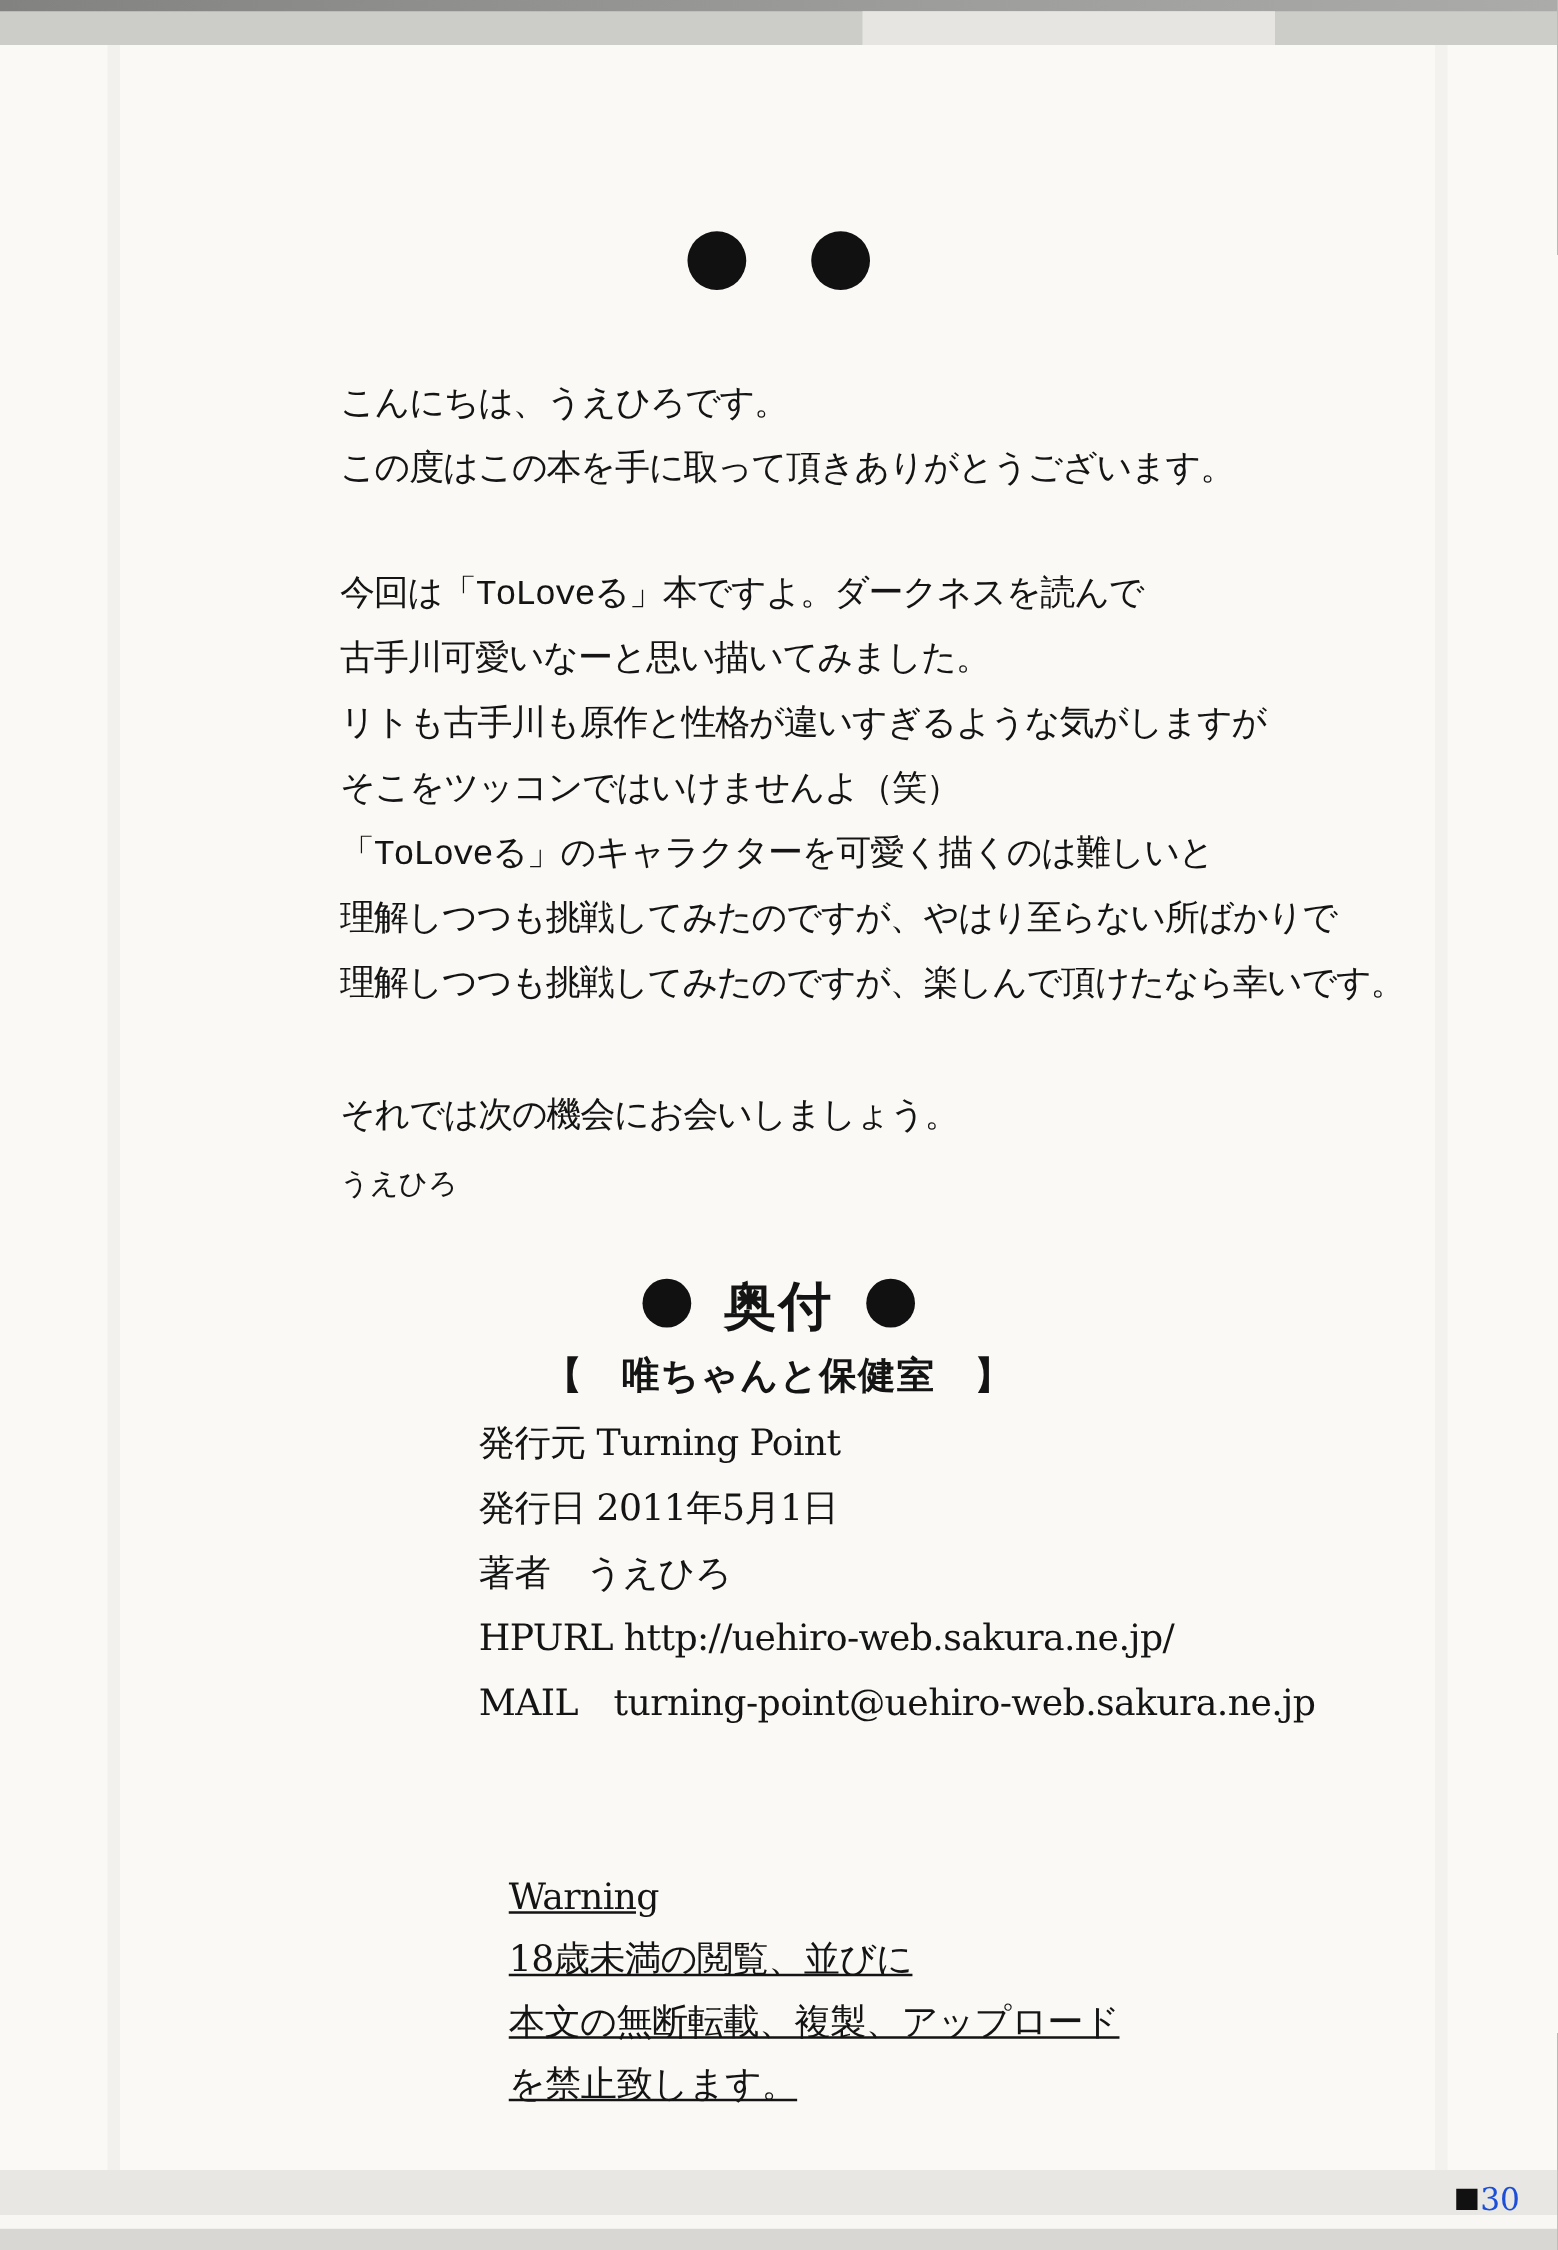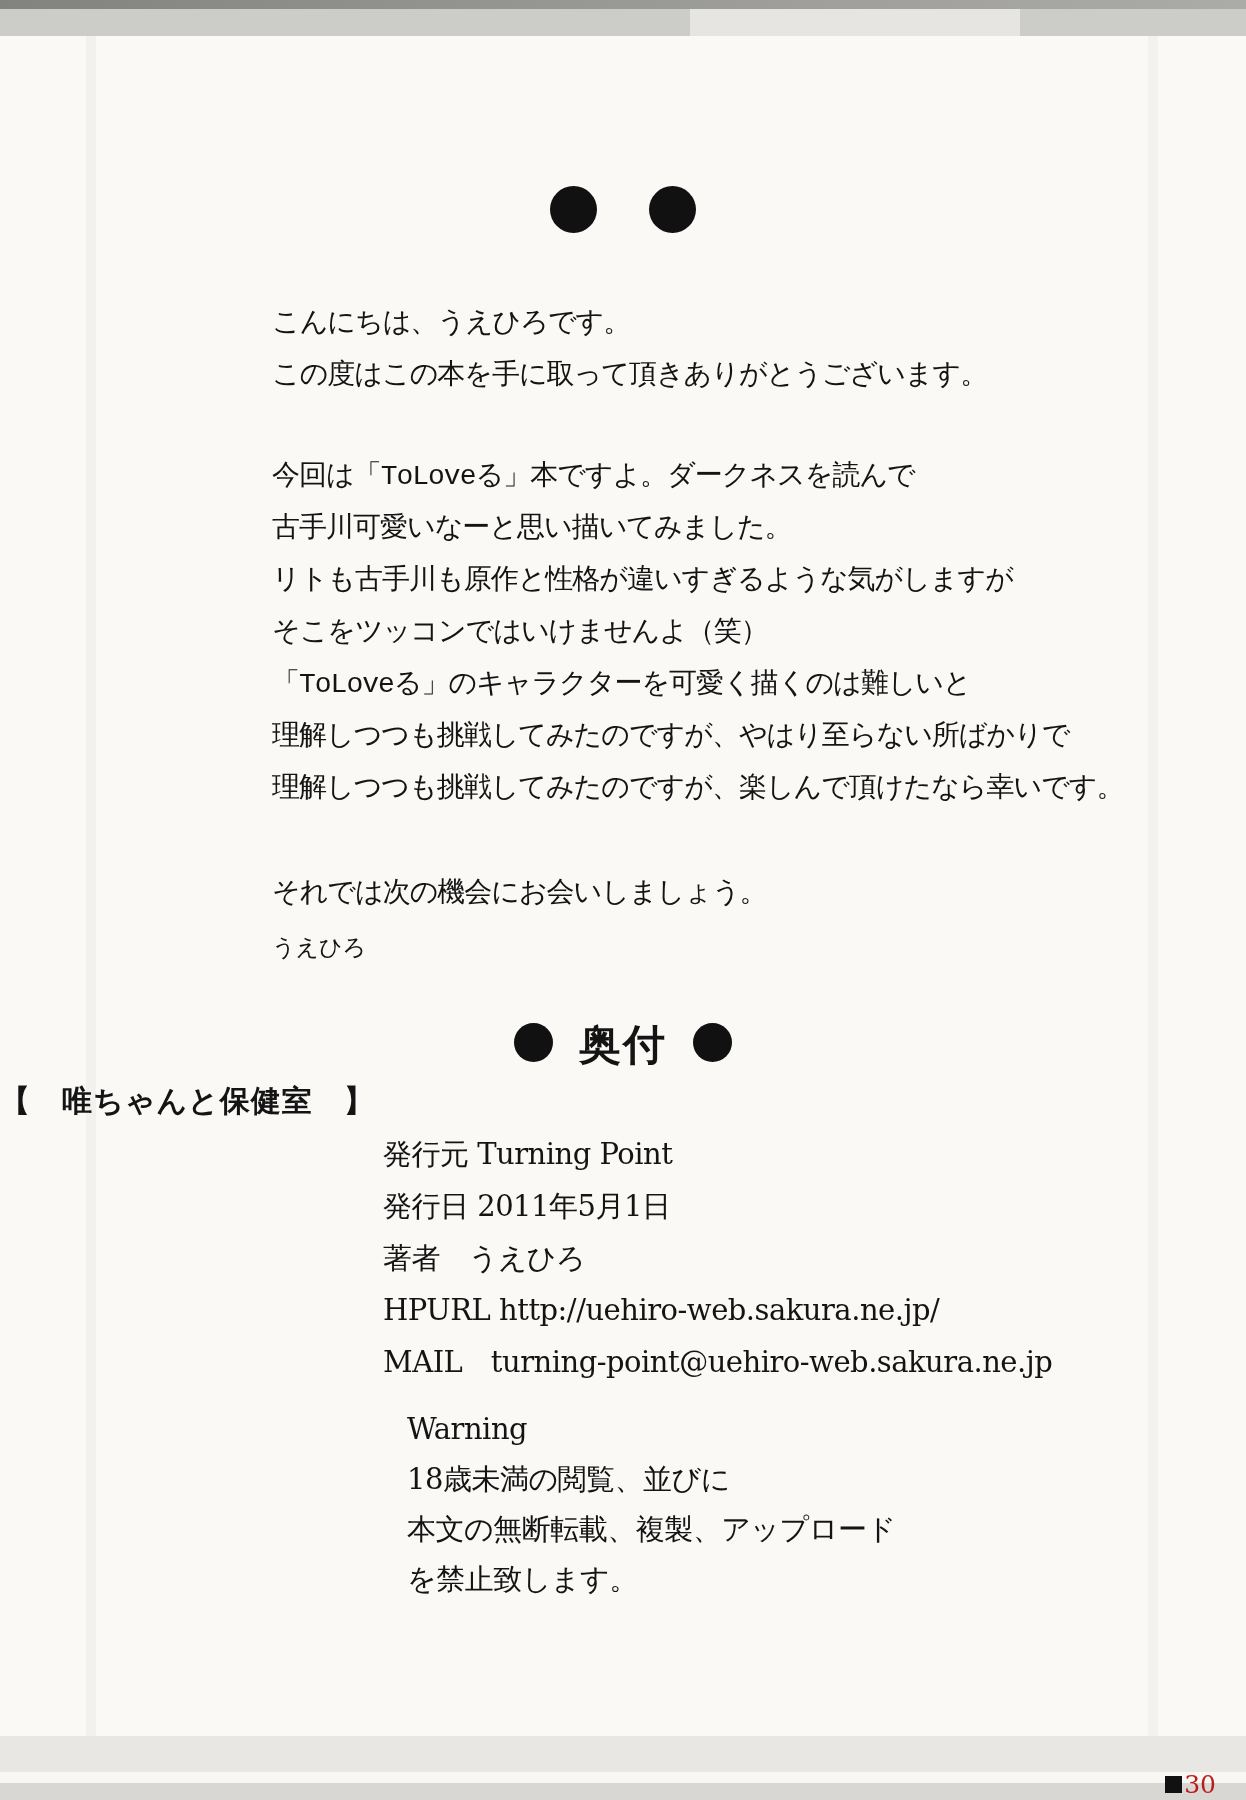--- a/index.html
+++ b/index.html
@@ -67,39 +67,40 @@
   .closing { top: 866px; }
   .signature {
     position: absolute; left: 272px; top: 921px; width: 736px;
     font-size: 23px; line-height: 52px; letter-spacing: 0px;
     text-align: left; white-space: nowrap;
   }
 
   
   .book-title {
     position: absolute; top: 1082px; left: 0; width: 100%;
-    font-size: 30px; line-height: 38px;
+    text-align: center; font-size: 30px; line-height: 38px;
     font-weight: bold; letter-spacing: 1px; white-space: nowrap;
   }
   .colophon-list {
     position: absolute; left: 383px; top: 1128px;
     font-size: 29px; line-height: 52px; letter-spacing: -0.5px;
     white-space: nowrap;
   }
   .warning-block {
-    position: absolute; left: 407px; top: 1404px;
+    position: absolute; left: 407px; top: 1492px;
     font-size: 29px; line-height: 50px; letter-spacing: -0.5px;
     white-space: nowrap;
+    text-decoration: underline;
   }
 
   
   .page-num {
     position: absolute; top: 1747px; right: 30px;
     font-size: 25px; line-height: 25px; letter-spacing: 0;
-    color: #b91c1c; white-space: nowrap; margin-top: 25px;
+    color: #1d4ed8; white-space: nowrap;
   }
   .page-marker {
     display: inline-block; width: 17px; height: 17px;
     background: #111; vertical-align: baseline; margin-right: 2px;
   }
 </style>
 </head>
 <body>
 
 <div class="page">

